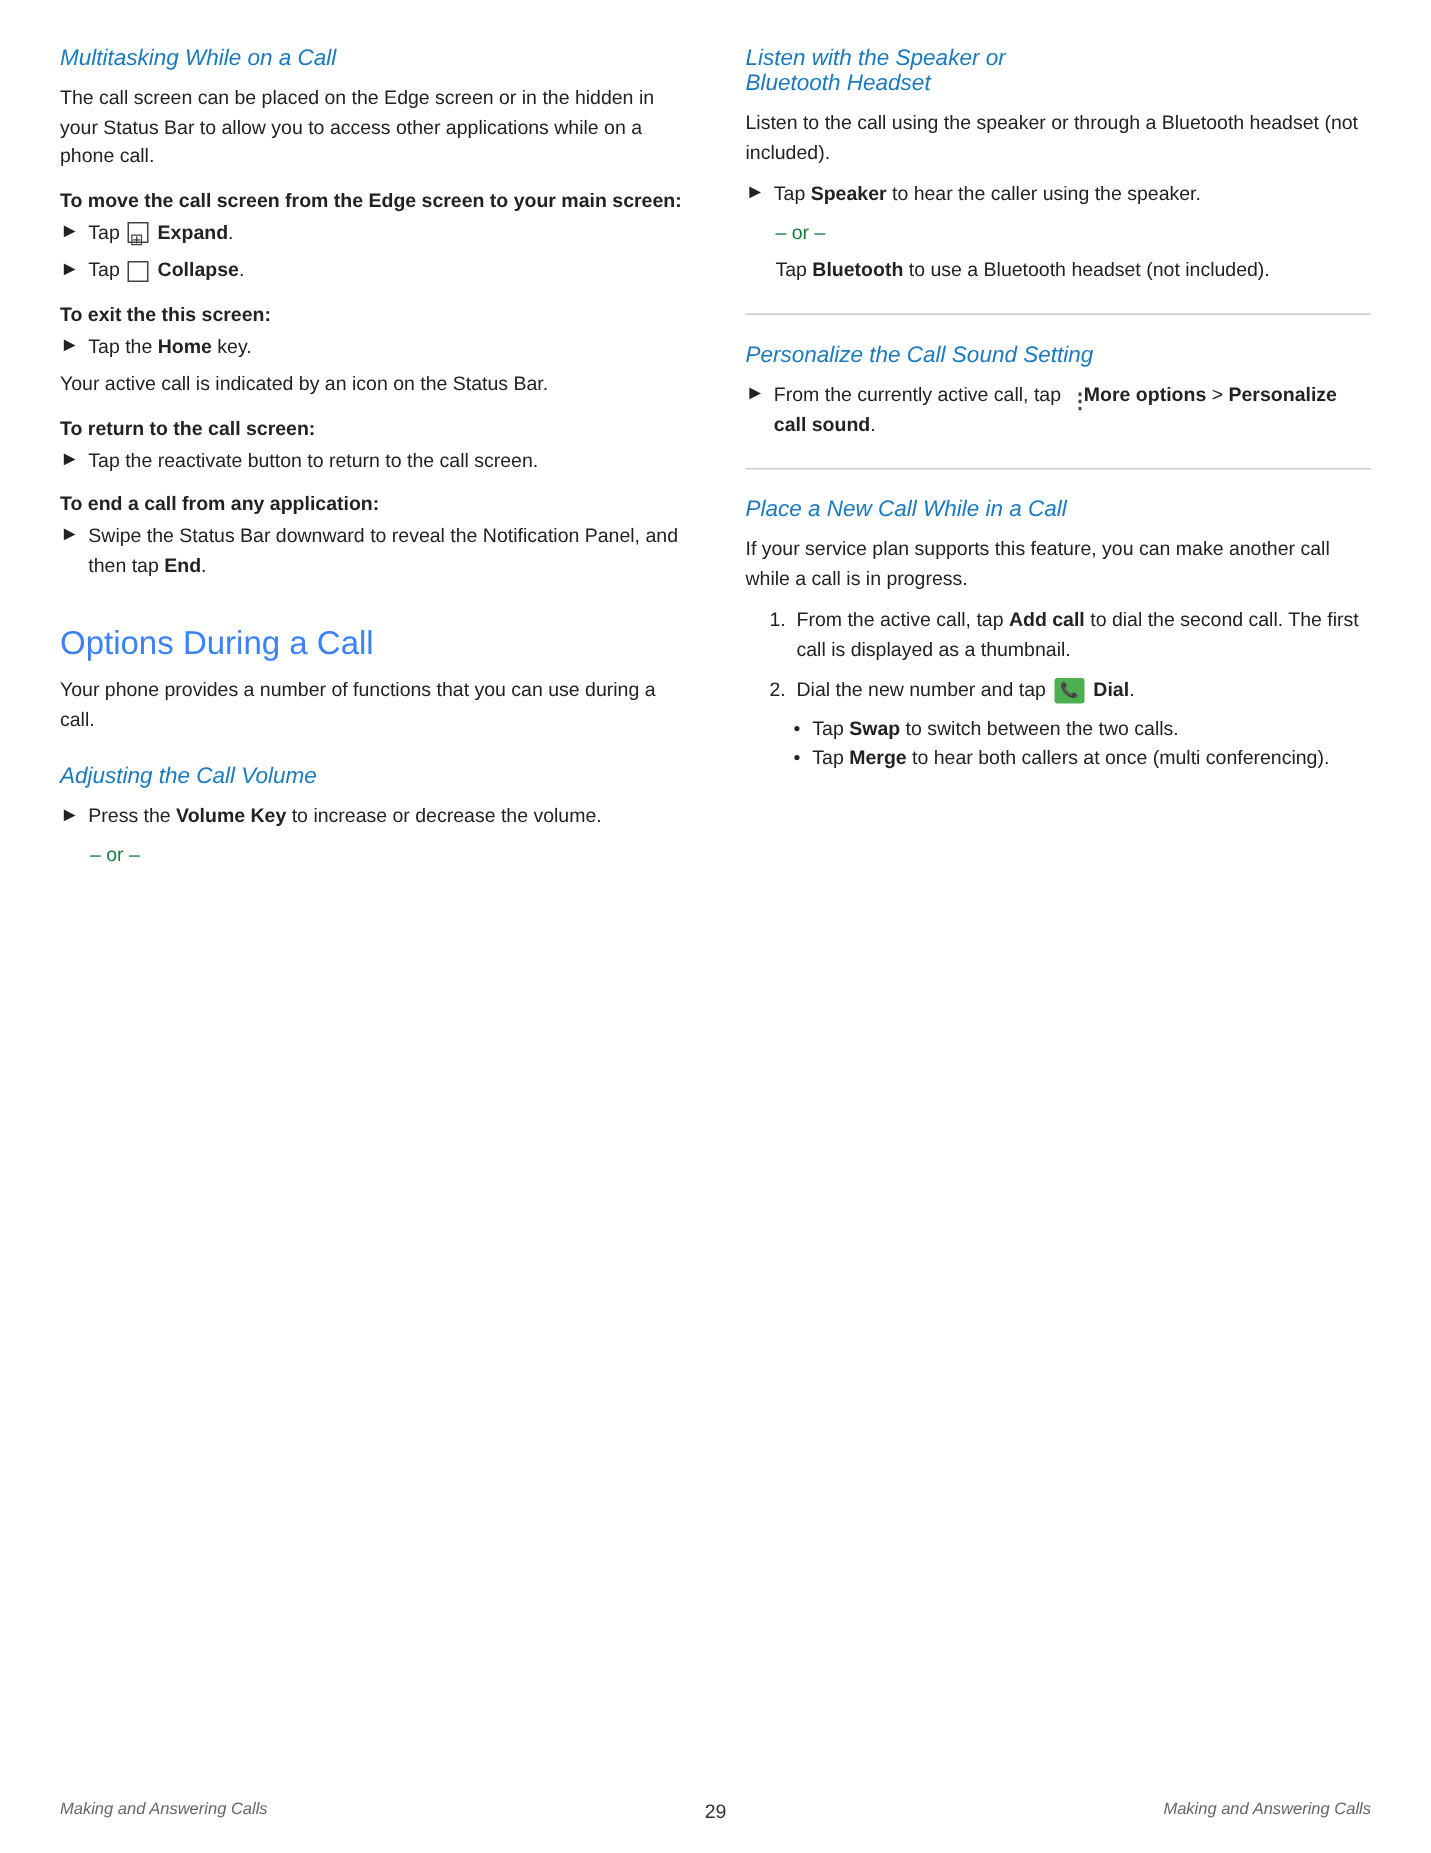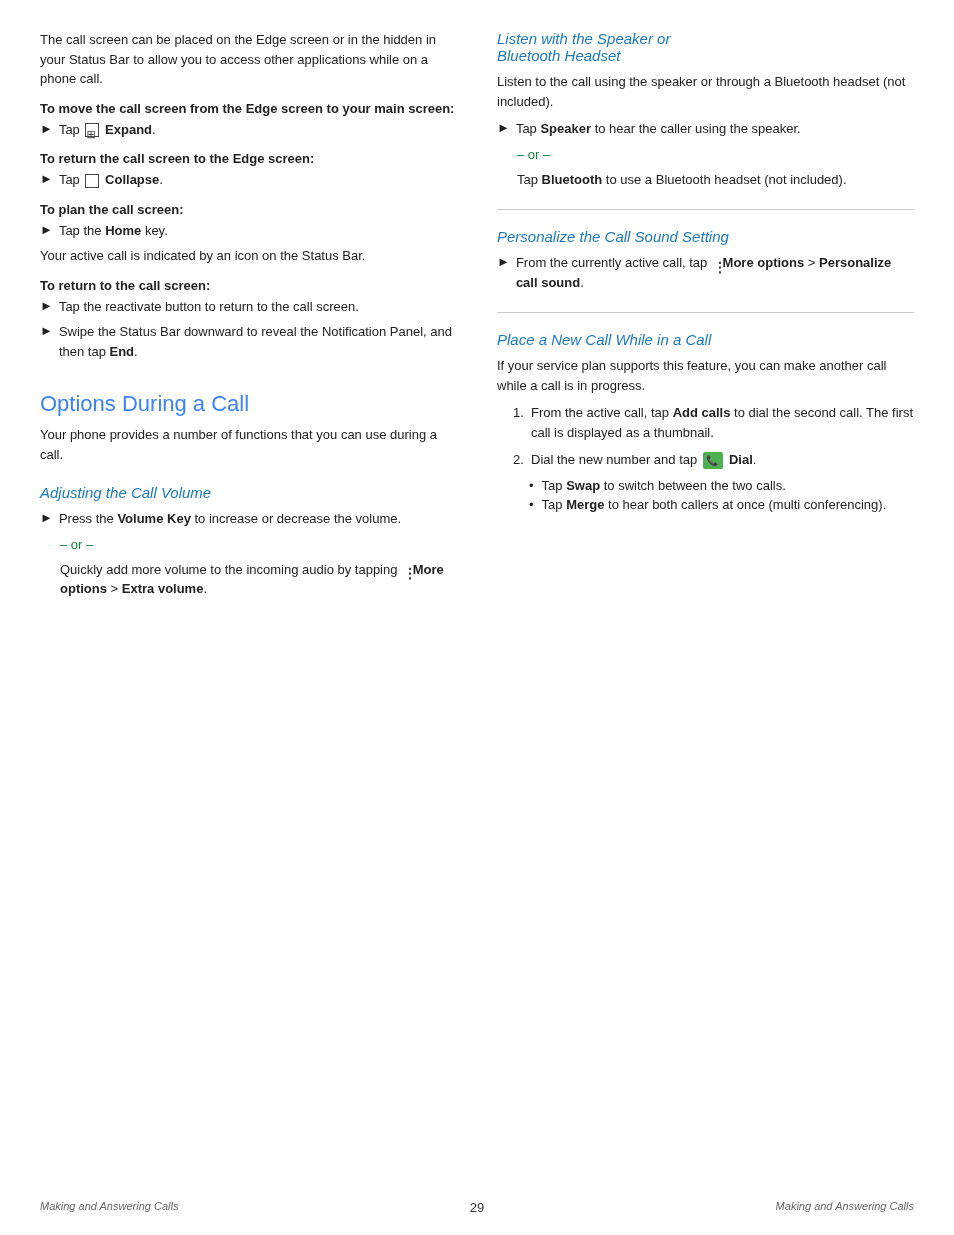--- a/index.html
+++ b/index.html
@@ -164,67 +164,67 @@
     }
   </style>
 </head>
 <body>
 
 <div class="page-layout">
 
   <div class="left-col">
 
     <div class="section-block">
+      <div class="section-title-italic">Multitasking While on a Call</div>
       <p>The call screen can be placed on the Edge screen or in the hidden in your Status Bar to allow you to access other applications while on a phone call.</p>
 
       <span class="bold-label">To move the call screen from the Edge screen to your main screen:</span>
       <div class="bullet-item">
         <span class="bullet-arrow">►</span>
         <span class="bullet-text">Tap <span class="expand-icon"></span> <strong>Expand</strong>.</span>
       </div>
 
-      <span class="bold-label">To return the call screen to the Edge screen:</span>
       <div class="bullet-item">
         <span class="bullet-arrow">►</span>
         <span class="bullet-text">Tap <span class="collapse-icon"></span> <strong>Collapse</strong>.</span>
       </div>
 
-      <span class="bold-label">To plan the call screen:</span>
+      <span class="bold-label">To exit the this screen:</span>
       <div class="bullet-item">
         <span class="bullet-arrow">►</span>
         <span class="bullet-text">Tap the <strong>Home</strong> key.</span>
       </div>
 
       <p>Your active call is indicated by an icon on the Status Bar.</p>
 
       <span class="bold-label">To return to the call screen:</span>
       <div class="bullet-item">
         <span class="bullet-arrow">►</span>
         <span class="bullet-text">Tap the reactivate button to return to the call screen.</span>
       </div>
 
+      <span class="bold-label">To end a call from any application:</span>
       <div class="bullet-item">
         <span class="bullet-arrow">►</span>
         <span class="bullet-text">Swipe the Status Bar downward to reveal the Notification Panel, and then tap <strong>End</strong>.</span>
       </div>
     </div>
 
     <div class="options-section">
       <div class="section-title-large">Options During a Call</div>
       <p>Your phone provides a number of functions that you can use during a call.</p>
     </div>
 
     <div class="section-block">
       <div class="section-title-italic">Adjusting the Call Volume</div>
       <div class="bullet-item">
         <span class="bullet-arrow">►</span>
         <span class="bullet-text">Press the <strong>Volume Key</strong> to increase or decrease the volume.</span>
       </div>
       <div class="or-line indent">– or –</div>
-      <p class="indent">Quickly add more volume to the incoming audio by tapping <span class="more-options-icon"></span> <strong>More options</strong> &gt; <strong>Extra volume</strong>.</p>
     </div>
 
   </div>
 
   <div class="right-col">
 
     <div class="section-block">
       <div class="section-title-italic">
         <span>Listen with the Speaker or</span><br>
         <span>Bluetooth Headset</span>
@@ -249,21 +249,21 @@
     </div>
 
     <div class="divider-line"></div>
 
     <div class="section-block">
       <div class="section-title-italic">Place a New Call While in a Call</div>
       <p>If your service plan supports this feature, you can make another call while a call is in progress.</p>
       <div class="numbered-list">
         <div class="numbered-item">
           <span class="num-label">1.</span>
-          <span>From the active call, tap <strong>Add calls</strong> to dial the second call. The first call is displayed as a thumbnail.</span>
+          <span>From the active call, tap <strong>Add call</strong> to dial the second call. The first call is displayed as a thumbnail.</span>
         </div>
         <div class="numbered-item">
           <span class="num-label">2.</span>
           <span>Dial the new number and tap <span class="dial-icon">📞</span> <strong>Dial</strong>.</span>
         </div>
         <div class="sub-bullet">
           <span class="sub-bullet-dot">•</span>
           <span>Tap <strong>Swap</strong> to switch between the two calls.</span>
         </div>
         <div class="sub-bullet">

